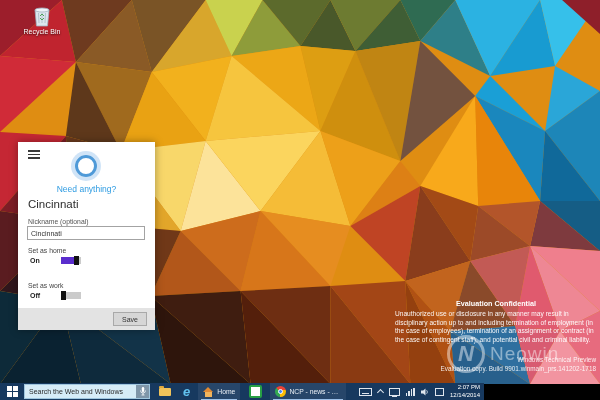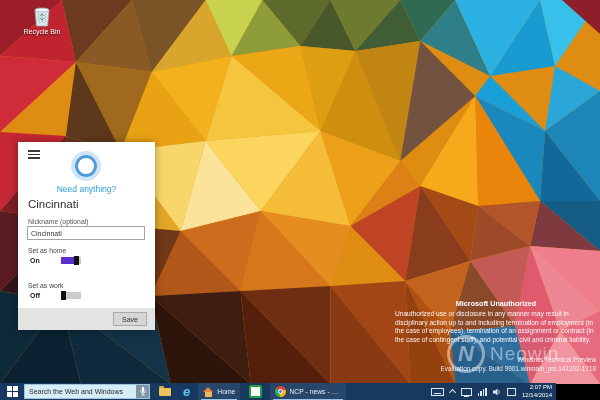--- a/index.html
+++ b/index.html
@@ -52,21 +52,21 @@
   .tg-work .fill{width:0;}
   .toggle .thumb{position:absolute;top:-1px;width:5px;height:9px;background:#111;}
   .tg-home .thumb{left:13px;}
   .tg-work .thumb{left:0;}
   .panel-footer{position:absolute;left:0;bottom:0;width:100%;height:22px;background:#e3e3e3;}
   .save-btn{position:absolute;right:8px;top:4px;width:34px;height:14px;background:#d6d6d6;
             border:1px solid #a9a9a9;font-family:"Liberation Sans",sans-serif;font-size:7px;
             color:#333;padding:0;cursor:pointer;}
 
   
-  .taskbar{position:absolute;left:0;top:383px;width:556px;height:17px;background:#17395f;
+  .taskbar{position:absolute;left:0;top:383px;width:484px;height:17px;background:#17395f;
            z-index:3;display:flex;align-items:center;}
   .start{width:24px;height:17px;display:flex;align-items:center;justify-content:center;cursor:pointer;}
   .winlogo{display:grid;grid-template-columns:5px 5px;grid-template-rows:5px 5px;gap:1px;}
   .winlogo i{background:#fff;display:block;}
   .searchbox{position:relative;width:124px;height:13px;background:#d6ecf7;border:1px solid #9fc6de;
              display:flex;align-items:center;box-sizing:content-box;}
   .searchbox input{flex:1;min-width:0;border:none;background:transparent;outline:none;
                    font-family:"Liberation Sans",sans-serif;font-size:7px;color:#333;padding:0 0 0 4px;}
   .searchbox input::placeholder{color:#2b2b2b;opacity:1;}
   .mic{width:13px;height:13px;background:#7f96a9;display:flex;align-items:center;justify-content:center;cursor:pointer;}
@@ -200,21 +200,21 @@
     <svg class="bin" width="20" height="22" viewBox="0 0 20 22">
       <path d="M3,5 L17,5 L15.5,21 L4.5,21 Z" fill="#dce6ee" stroke="#9fb0bf" stroke-width="0.8"></path>
       <ellipse cx="10" cy="5" rx="7" ry="2" fill="#eef4f9" stroke="#9fb0bf" stroke-width="0.8"></ellipse>
       <path d="M6.5,8 L7,18 M10,8 L10,18 M13.5,8 L13,18" stroke="#aebecb" stroke-width="0.9" fill="none"></path>
       <path d="M8,11 L10,9 L12,11 M12,13 L10,15 L8,13" stroke="#3f9c4a" stroke-width="0.9" fill="none"></path>
     </svg>
     <div class="lbl">Recycle Bin</div>
   </div>
 
   <div class="confidential">
-    <div class="conf-title">Microsoft Unauthorized</div>
+    <div class="conf-title">Evaluation Confidential</div>
     <div class="conf-body">Unauthorized use or disclosure in any manner may result in disciplinary action up to and including termination of employment (in the case of employees), termination of an assignment or contract (in the case of contingent staff), and potential civil and criminal liability.</div>
   </div>
 
   <div class="neowin">
     <div class="nw-circle">
         <span>N</span>
       </div>
     <div class="nw-text">Neowin</div>
   </div>
 

